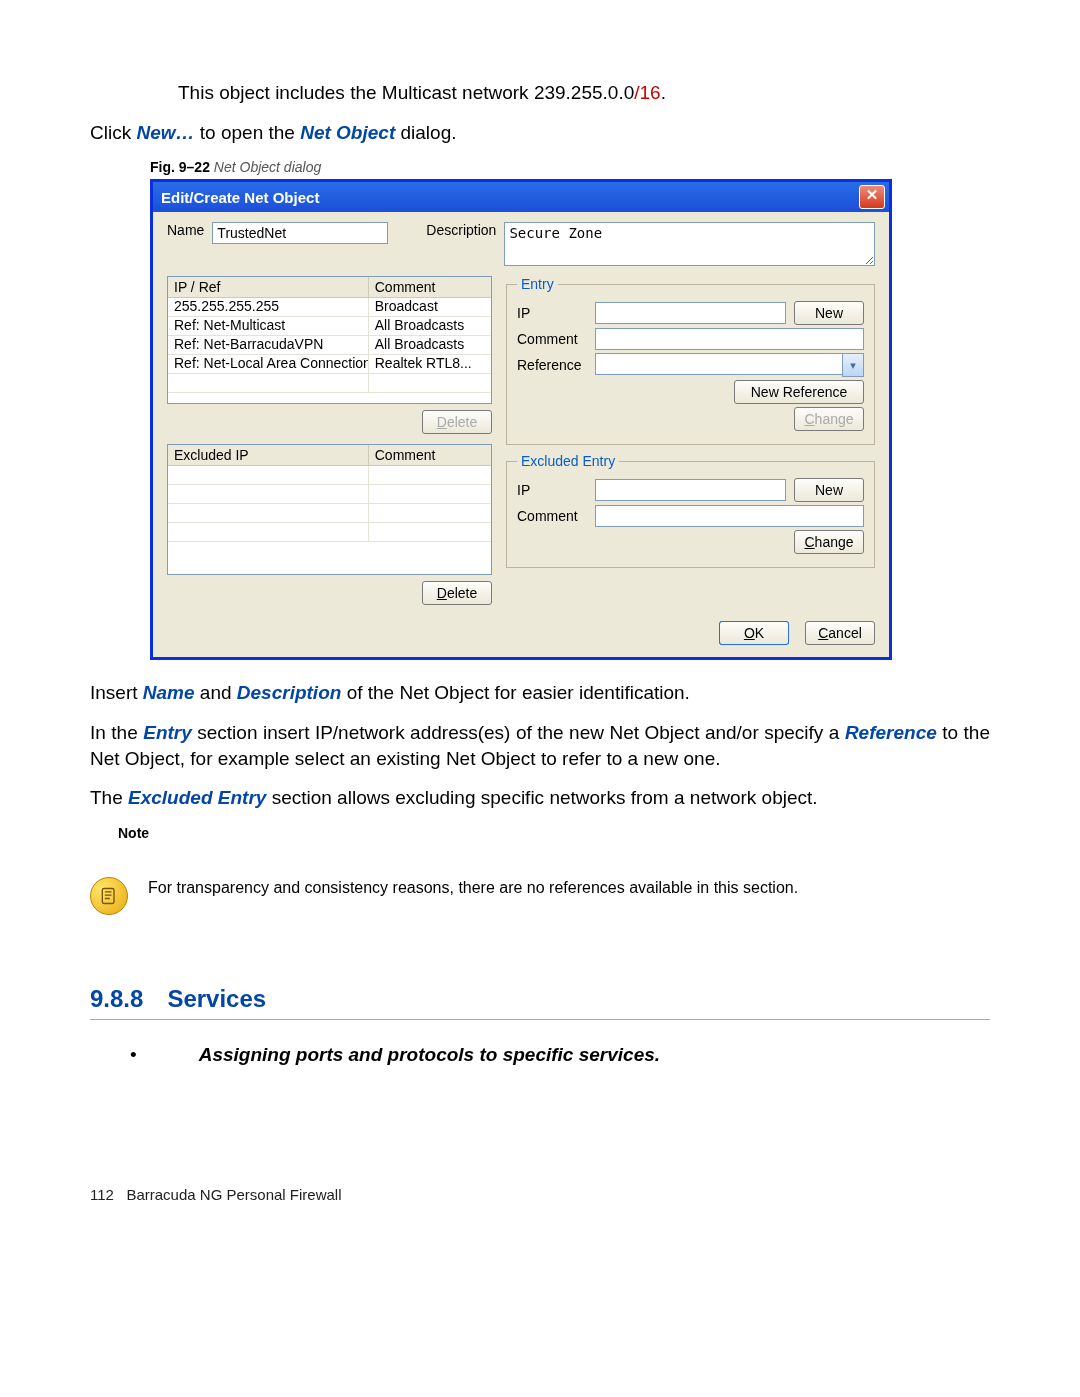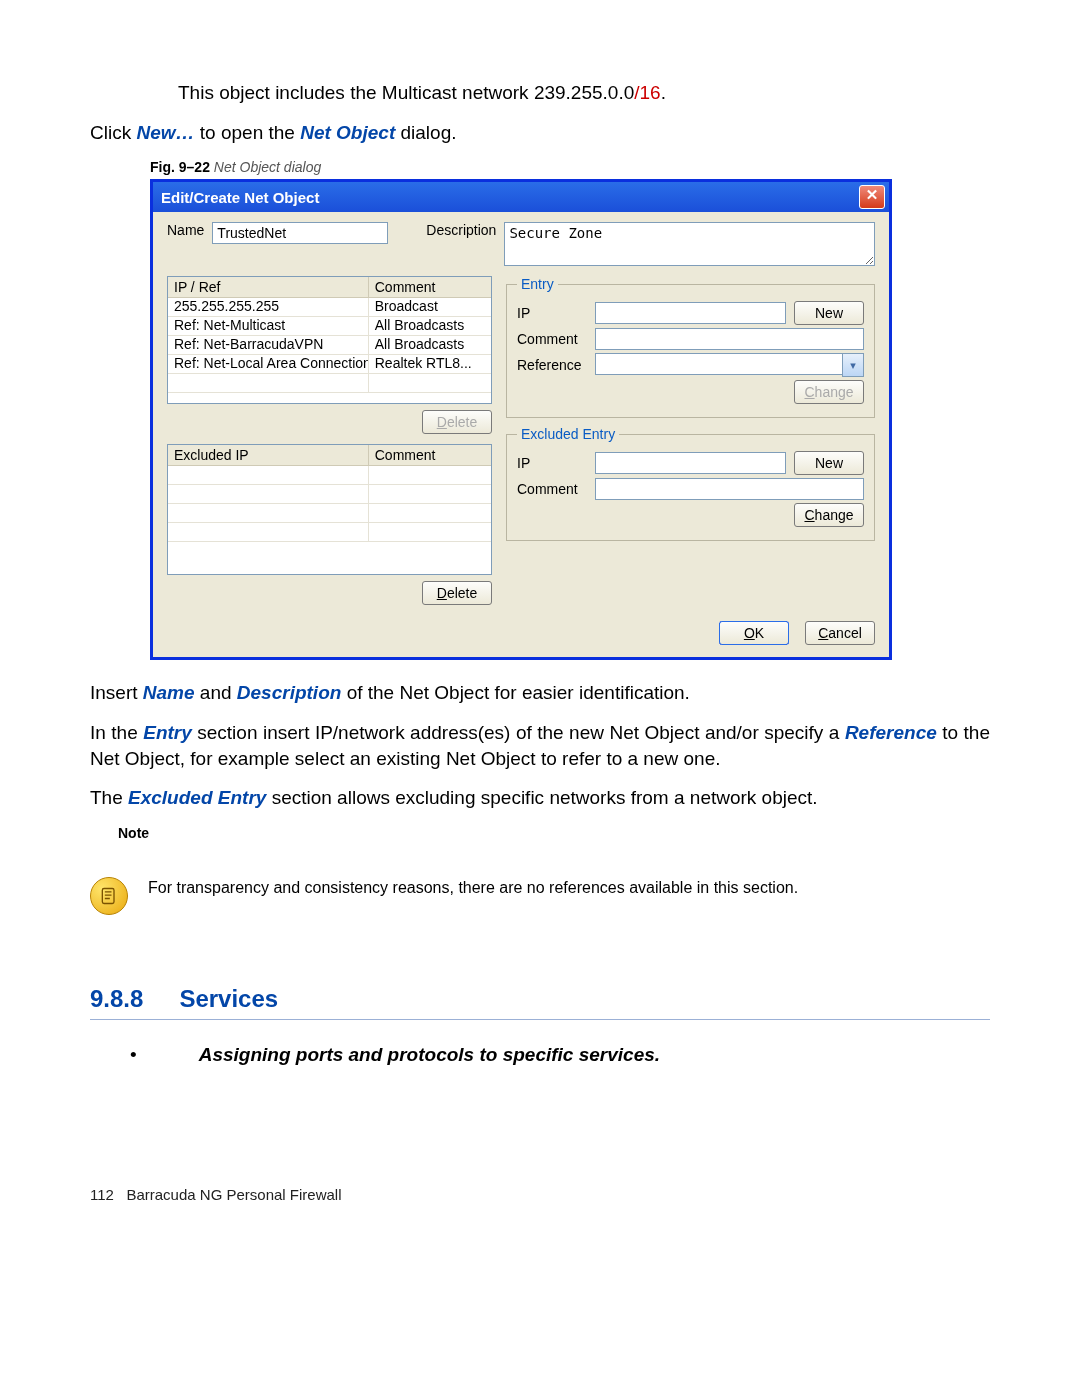--- a/index.html
+++ b/index.html
@@ -213,21 +213,21 @@
     margin-bottom: 24px;
     border-bottom: 1px solid #9bb0d6;
     padding-bottom: 6px;
   }
   .section-head h2 {
     color: #0346a8;
     font-size: 24px;
     font-weight: bold;
     margin: 0;
   }
-  .secnum { margin-right: 36px; }
+  .secnum { margin-right: 24px; }
 
   .bullet {
     margin: 22px 0 0 40px;
     font-size: 19px;
     display: flex;
     gap: 14px;
   }
   .bullet .btext { font-style: italic; font-weight: bold; margin-left: 48px; }
 
   .page-footer {
@@ -341,20 +341,23 @@
             <div class="frow">
               <span class="lbl">Comment</span>
               <input class="txt" style="">
             </div>
             <div class="frow">
               <span class="lbl">Reference</span>
               <div class="combo">
                 <input class="txt" style="">
                 <div class="combo-btn">▾</div>
               </div>
+            </div>
+            <div class="frow" style="justify-content:flex-end;">
+              <span class="btn" style="min-width:130px;">New Reference</span>
             </div>
             <div class="frow" style="justify-content:flex-end;">
               <span class="btn btn-disabled"><span class="u">C</span>hange</span>
             </div>
           </fieldset>
 
           <fieldset>
             <legend>Excluded Entry</legend>
             <div class="frow">
               <span class="lbl">IP</span>

